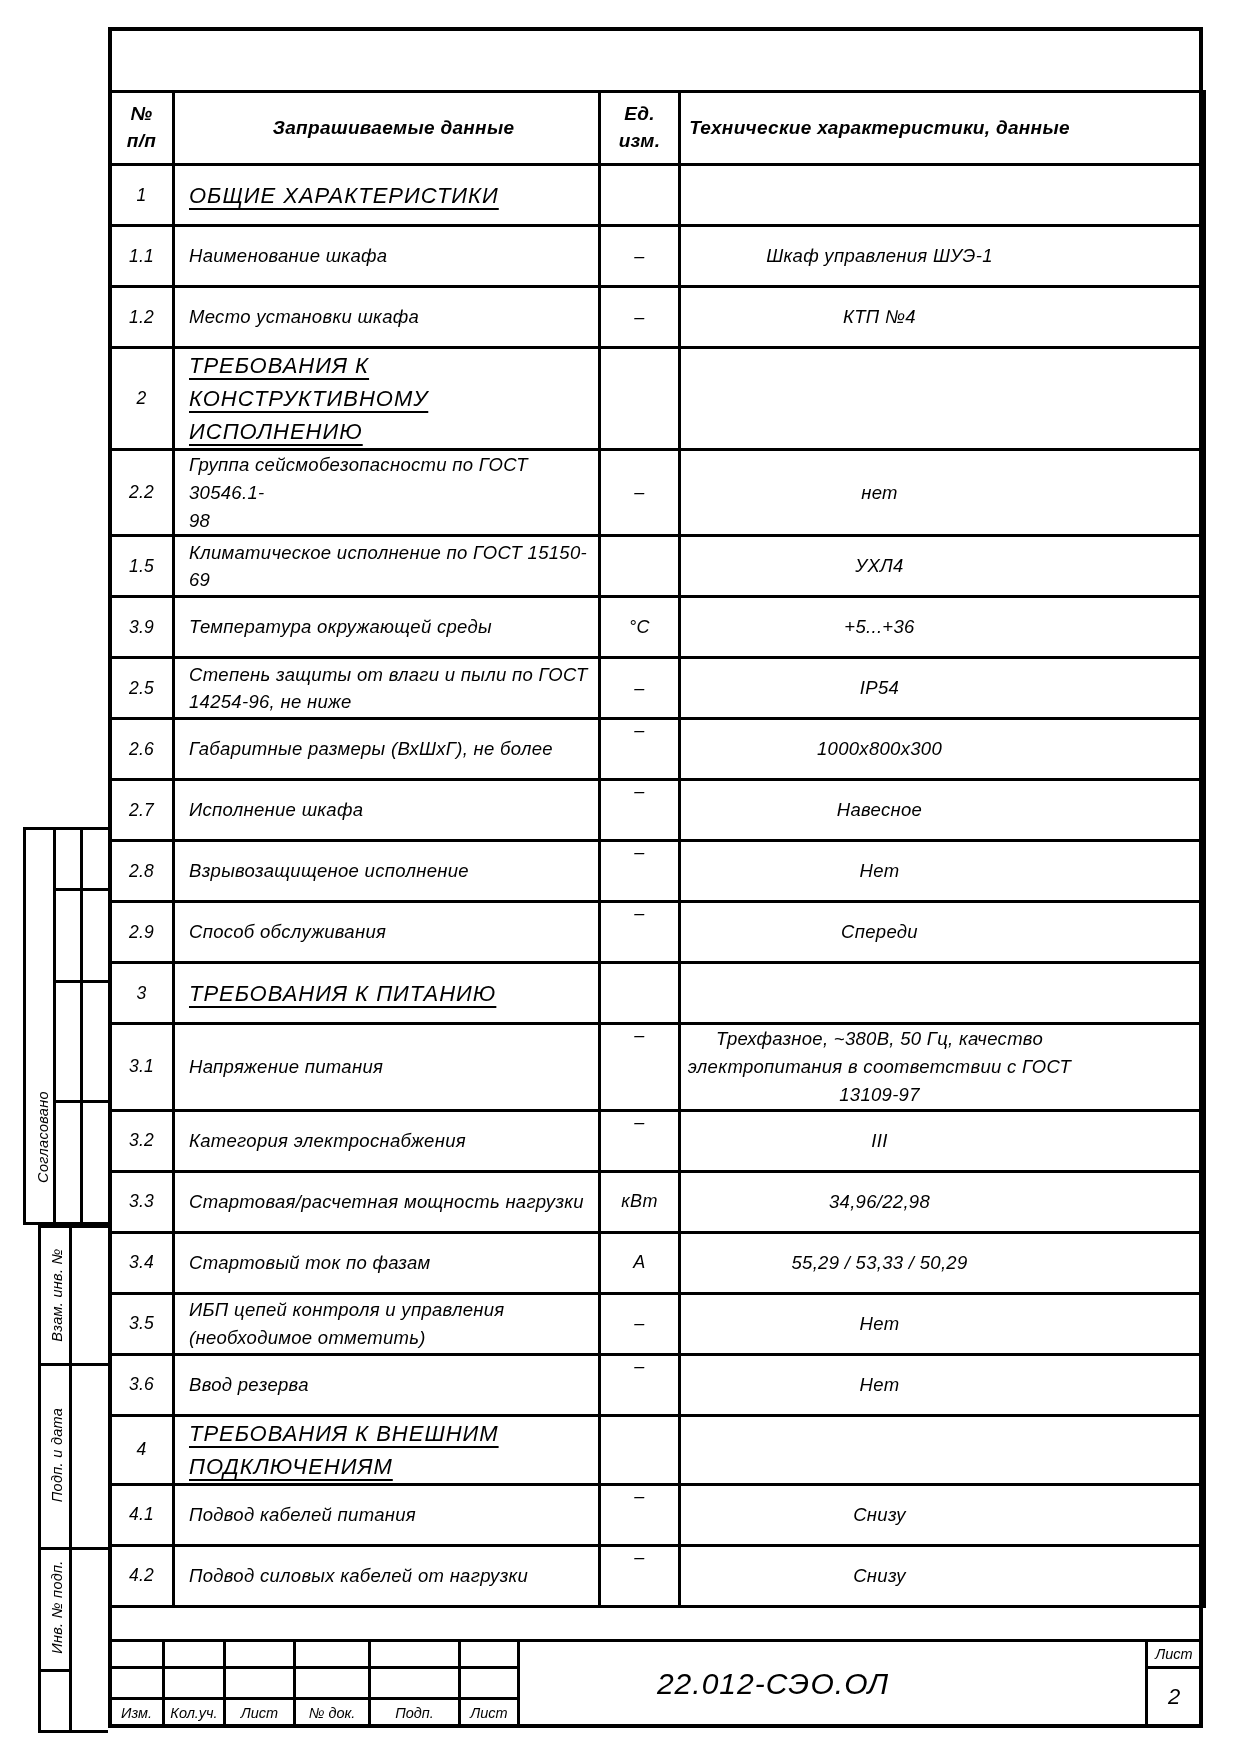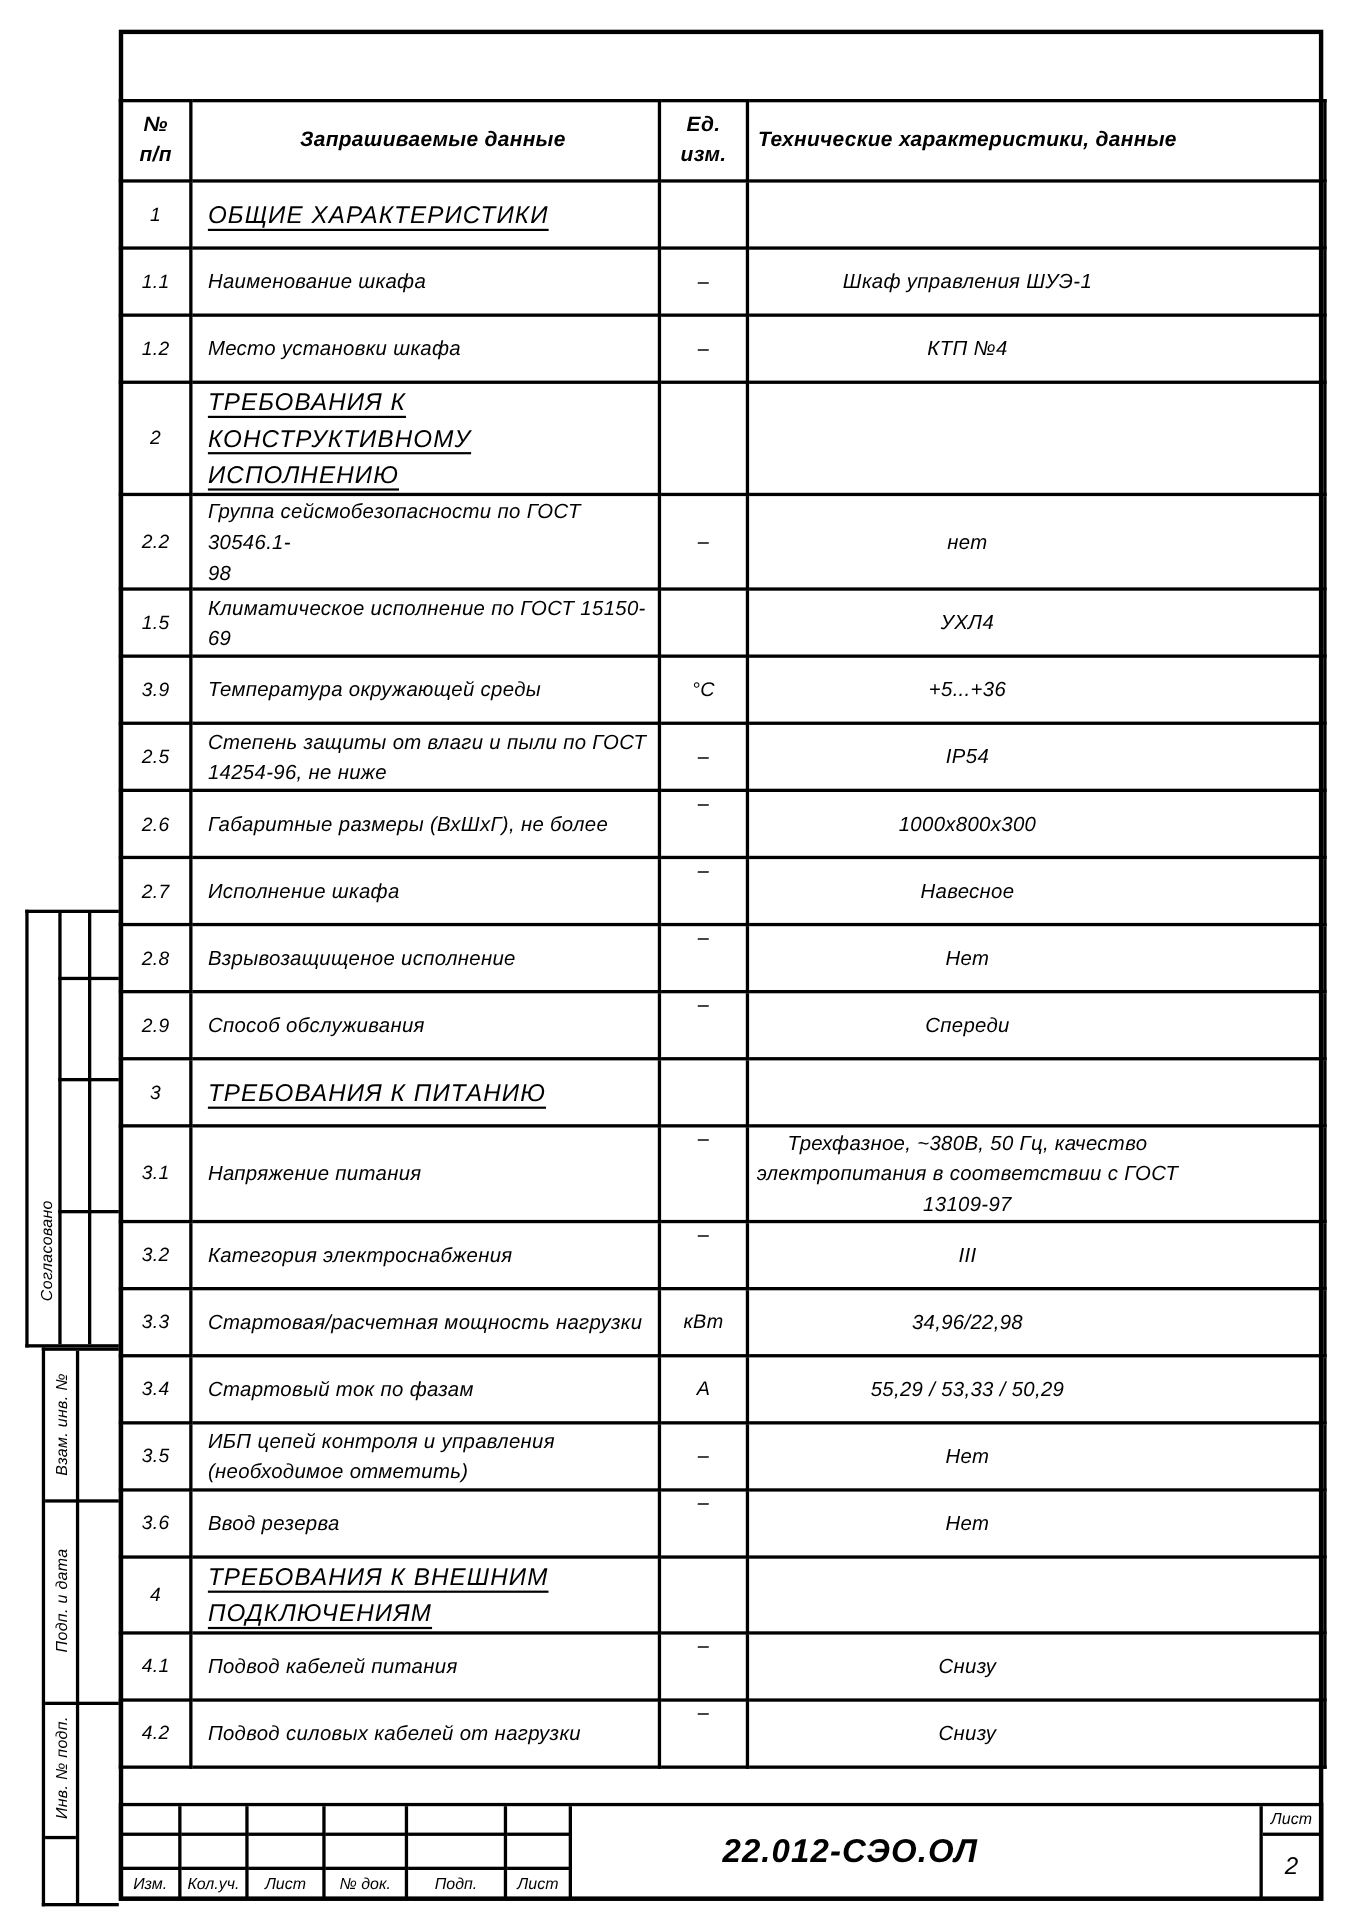--- a/index.html
+++ b/index.html
@@ -36,21 +36,21 @@
 
   
   .titleblock {
     position:absolute; left:108px; top:1639px; width:1095px; height:89px;
     border:3px solid #000; box-sizing:border-box; display:flex;
   }
   .tb-left { display:grid; grid-template-columns:54px 61px 70px 75px 90px 59px; grid-template-rows:27px 31px auto; }
   .tb-cell { border-right:3px solid #000; border-bottom:3px solid #000; box-sizing:border-box; }
   .tb-cell.last-row { border-bottom:none; display:flex; align-items:center; justify-content:center; font-size:14.5px; }
   .tb-center { flex:1 1 auto; display:flex; align-items:center; justify-content:center;
-               font-size:30px; letter-spacing:1px; padding-right:119px; box-sizing:border-box;font-weight:bold; }
+               font-size:30px; letter-spacing:1px; padding-right:119px; box-sizing:border-box; }
   .tb-right { width:55px; border-left:3px solid #000; box-sizing:border-box; display:flex; flex-direction:column; }
   .tb-right .tb-sheet-label { height:27px; border-bottom:3px solid #000; display:flex; align-items:center; justify-content:center; font-size:14.5px; box-sizing:border-box; }
   .tb-right .tb-sheet-num { flex:1; display:flex; align-items:center; justify-content:center; font-size:22px; }
 
   
   .sb-upper {
     position:absolute; left:23px; top:827px; width:85px; height:398px;
     border:3px solid #000; border-right:none; box-sizing:border-box;
   }
   .sb-lower {

